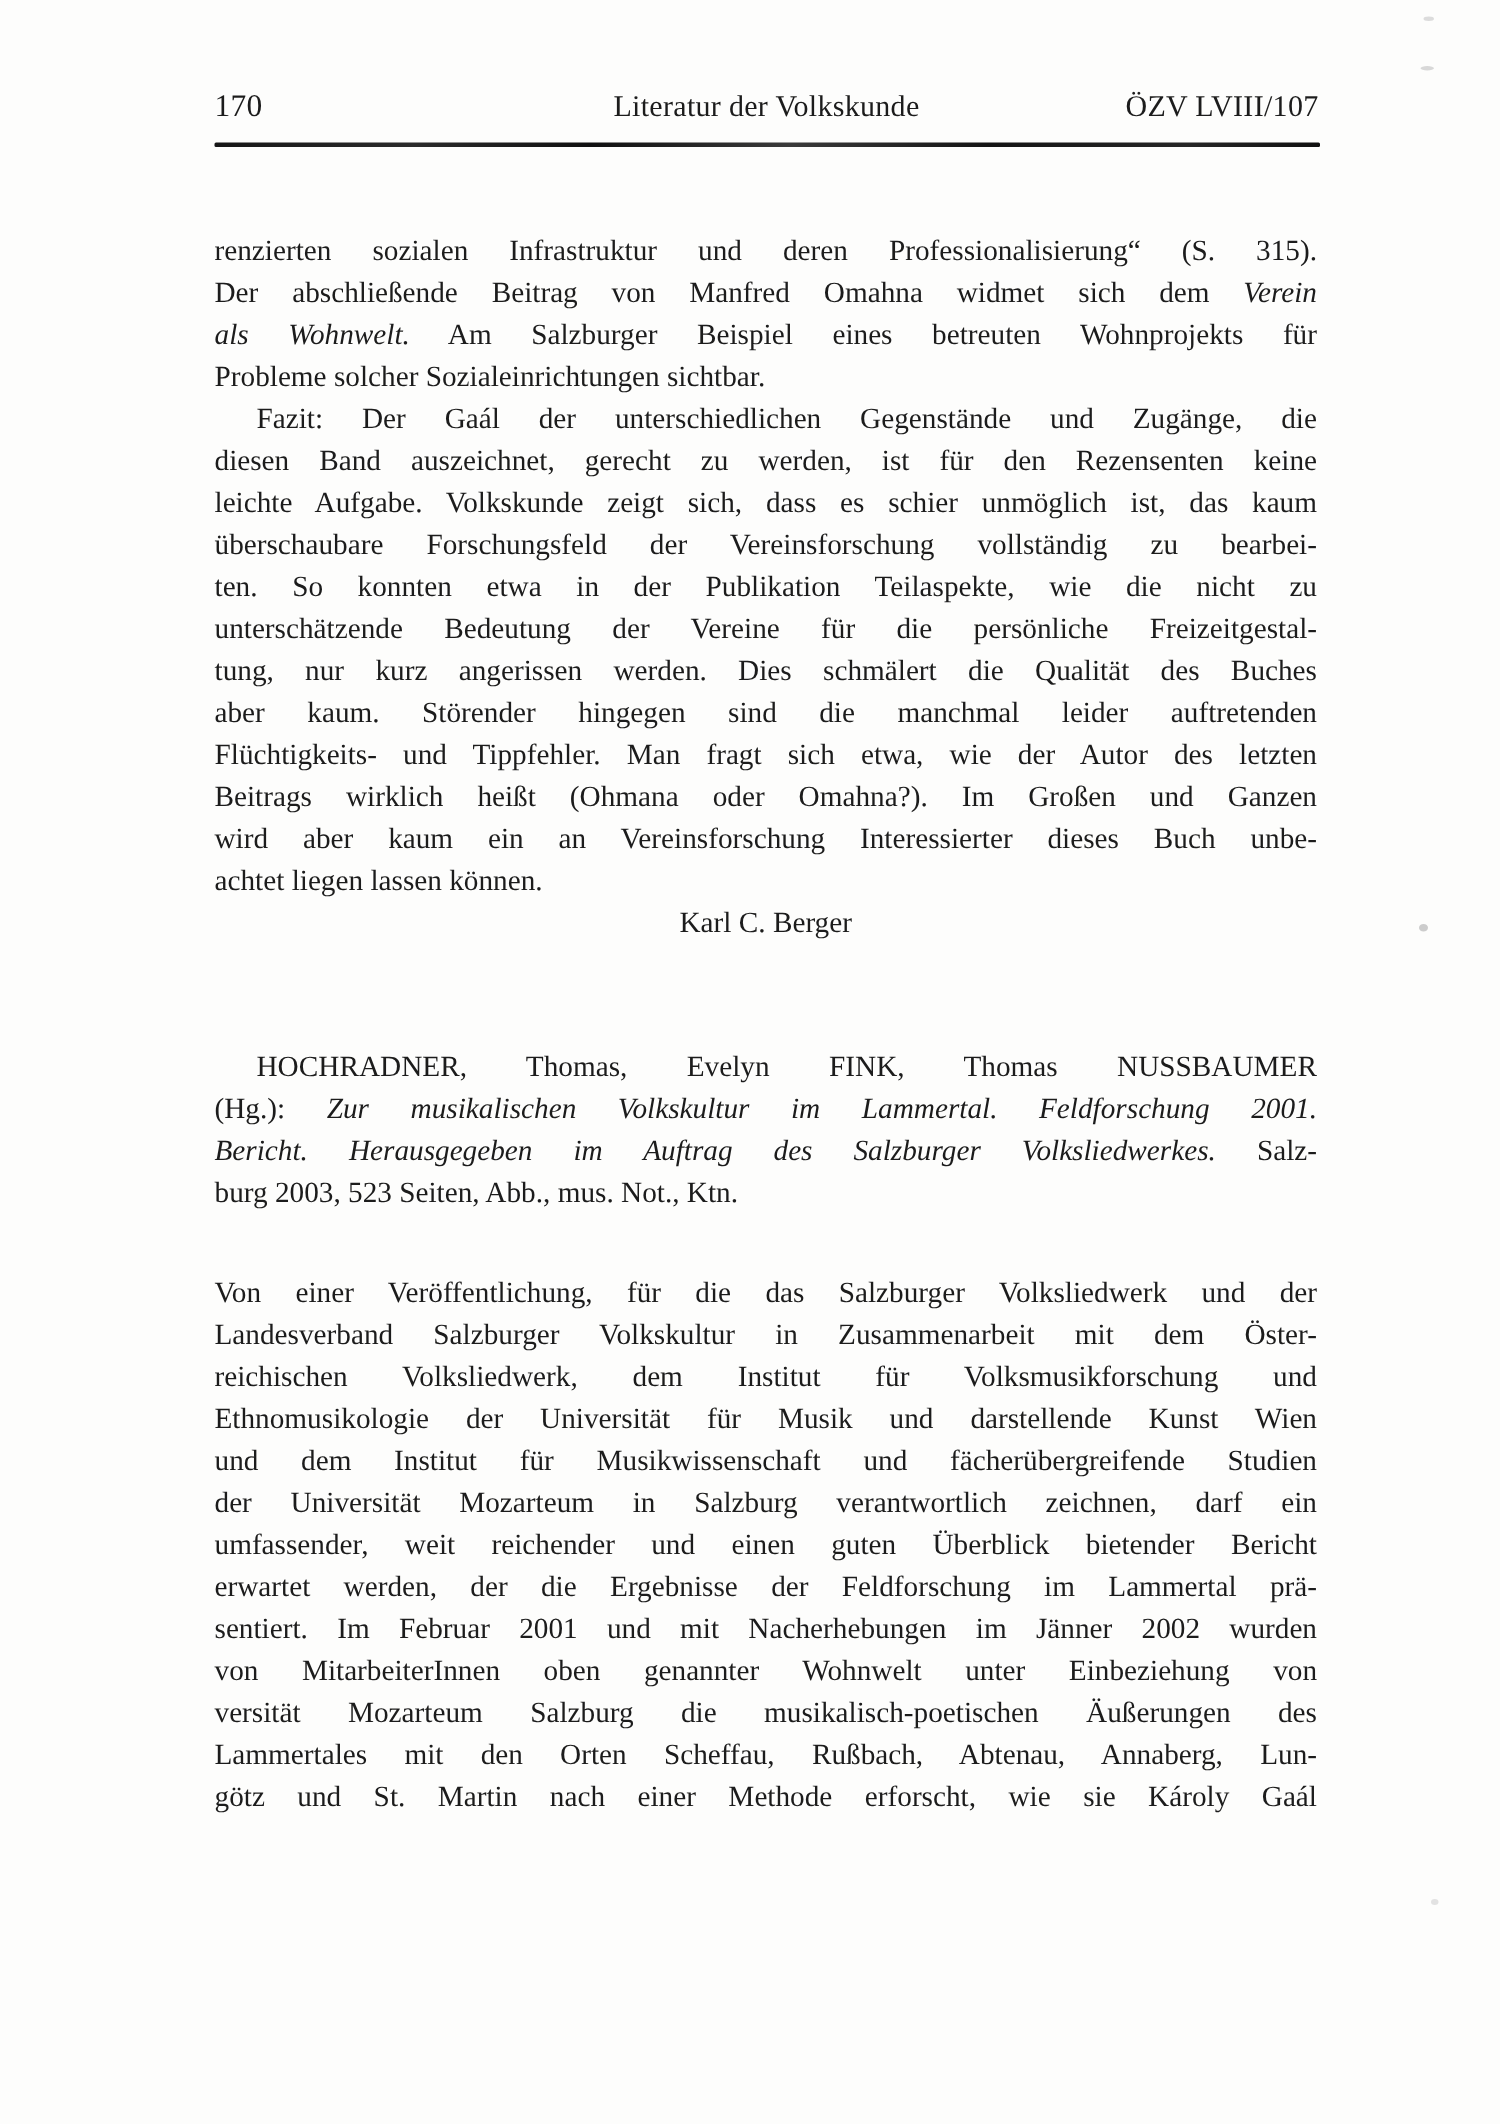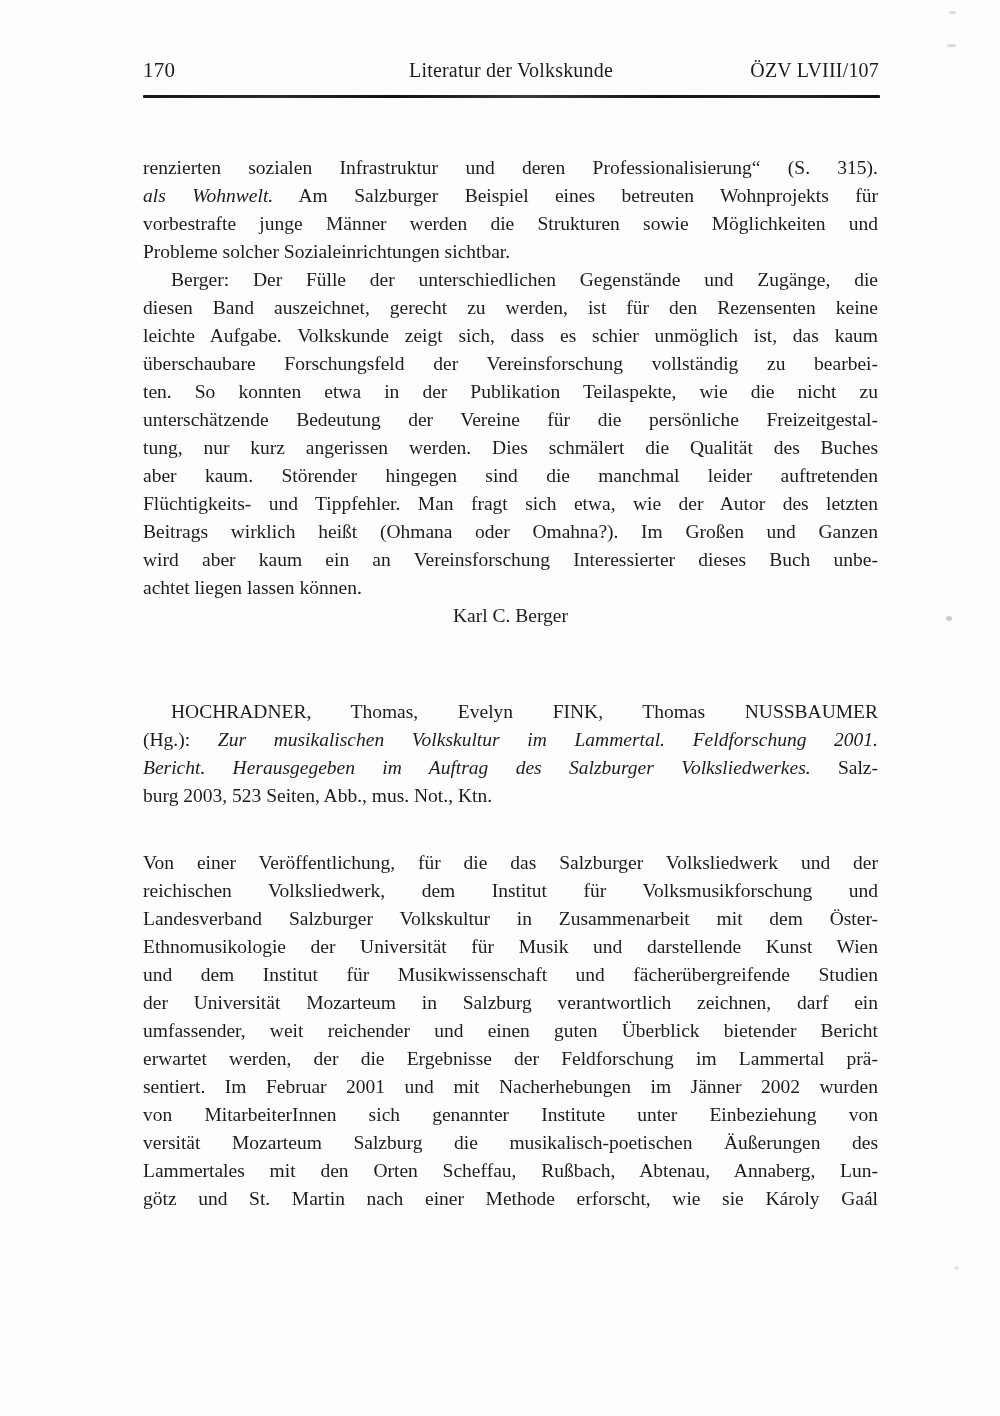--- a/index.html
+++ b/index.html
@@ -83,26 +83,26 @@
     <span class="pno">170</span>
     <span class="htitle">Literatur der Volkskunde</span>
     <span class="issue">ÖZV LVIII/107</span>
   </header>
 
   <div class="rule"></div>
 
   <section class="textblock" id="review1">
     <div>
         <div class="line"><span>renzierten sozialen Infrastruktur und deren Professionalisierung“ (S. 315).</span></div>
+        <div class="line"><span>Der abschließende Beitrag von Manfred Omahna widmet sich dem </span><span class="it">Verein</span></div>
         <div class="line"><span class="it">als Wohnwelt.</span><span> Am Salzburger Beispiel eines betreuten Wohnprojekts für</span></div>
-        <div class="line"><span>vorbestrafte junge Männer werden die Strukturen sowie Möglichkeiten und</span></div>
         <div class="line last"><span>Probleme solcher Sozialeinrichtungen sichtbar.</span></div>
       </div>
     <div>
-        <div class="line indent"><span>Berger: Der Fülle der unterschiedlichen Gegenstände und Zugänge, die</span></div>
+        <div class="line indent"><span>Fazit: Der Gaál der unterschiedlichen Gegenstände und Zugänge, die</span></div>
         <div class="line"><span>diesen Band auszeichnet, gerecht zu werden, ist für den Rezensenten keine</span></div>
         <div class="line"><span>leichte Aufgabe. Volkskunde zeigt sich, dass es schier unmöglich ist, das kaum</span></div>
         <div class="line"><span>überschaubare Forschungsfeld der Vereinsforschung vollständig zu bearbei-</span></div>
         <div class="line"><span>ten. So konnten etwa in der Publikation Teilaspekte, wie die nicht zu</span></div>
         <div class="line"><span>unterschätzende Bedeutung der Vereine für die persönliche Freizeitgestal-</span></div>
         <div class="line"><span>tung, nur kurz angerissen werden. Dies schmälert die Qualität des Buches</span></div>
         <div class="line"><span>aber kaum. Störender hingegen sind die manchmal leider auftretenden</span></div>
         <div class="line"><span>Flüchtigkeits- und Tippfehler. Man fragt sich etwa, wie der Autor des letzten</span></div>
         <div class="line"><span>Beitrags wirklich heißt (Ohmana oder Omahna?). Im Großen und Ganzen</span></div>
         <div class="line"><span>wird aber kaum ein an Vereinsforschung Interessierter dieses Buch unbe-</span></div>
@@ -113,29 +113,29 @@
 
   <section class="textblock" id="review2">
     <div>
         <div class="line indent"><span>HOCHRADNER, Thomas, Evelyn FINK, Thomas NUSSBAUMER</span></div>
         <div class="line"><span>(Hg.): </span><span class="it">Zur musikalischen Volkskultur im Lammertal. Feldforschung 2001.</span></div>
         <div class="line"><span class="it">Bericht. Herausgegeben im Auftrag des Salzburger Volksliedwerkes.</span><span> Salz-</span></div>
         <div class="line last"><span>burg 2003, 523 Seiten, Abb., mus. Not., Ktn.</span></div>
       </div>
     <div class="body2">
         <div class="line"><span>Von einer Veröffentlichung, für die das Salzburger Volksliedwerk und der</span></div>
+        <div class="line"><span>Landesverband Salzburger Volkskultur in Zusammenarbeit mit dem Öster-</span></div>
         <div class="line"><span>reichischen Volksliedwerk, dem Institut für Volksmusikforschung und</span></div>
-        <div class="line"><span>Landesverband Salzburger Volkskultur in Zusammenarbeit mit dem Öster-</span></div>
         <div class="line"><span>Ethnomusikologie der Universität für Musik und darstellende Kunst Wien</span></div>
         <div class="line"><span>und dem Institut für Musikwissenschaft und fächerübergreifende Studien</span></div>
         <div class="line"><span>der Universität Mozarteum in Salzburg verantwortlich zeichnen, darf ein</span></div>
         <div class="line"><span>umfassender, weit reichender und einen guten Überblick bietender Bericht</span></div>
         <div class="line"><span>erwartet werden, der die Ergebnisse der Feldforschung im Lammertal prä-</span></div>
         <div class="line"><span>sentiert. Im Februar 2001 und mit Nacherhebungen im Jänner 2002 wurden</span></div>
-        <div class="line"><span>von MitarbeiterInnen sich genannter Institute unter Einbeziehung von</span></div>
+        <div class="line"><span>von MitarbeiterInnen oben genannter Wohnwelt unter Einbeziehung von</span></div>
         <div class="line"><span>versität Mozarteum Salzburg die musikalisch-poetischen Äußerungen des</span></div>
         <div class="line"><span>Lammertales mit den Orten Scheffau, Rußbach, Abtenau, Annaberg, Lun-</span></div>
         <div class="line"><span>götz und St. Martin nach einer Methode erforscht, wie sie Károly Gaál</span></div>
       </div>
   </section>
 
   <div class="speck s1"></div>
   <div class="speck s2"></div>
   <div class="speck s3"></div>
   <div class="speck s4"></div>

